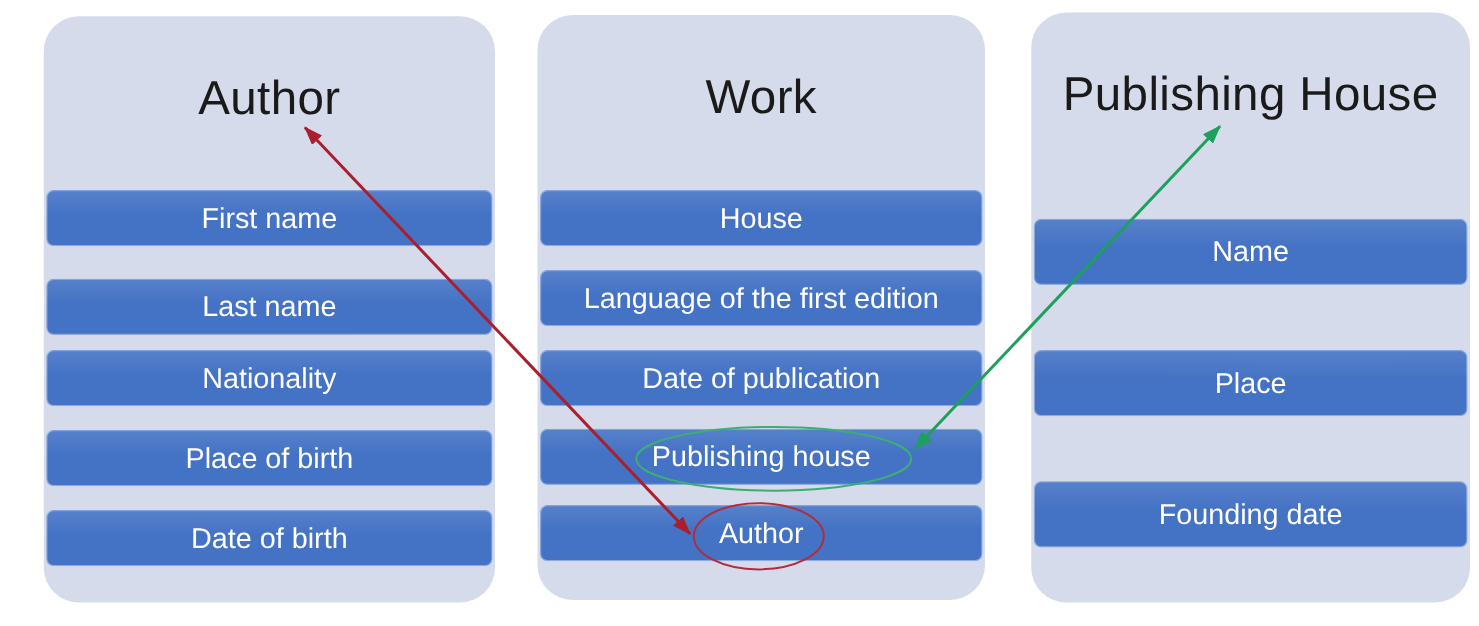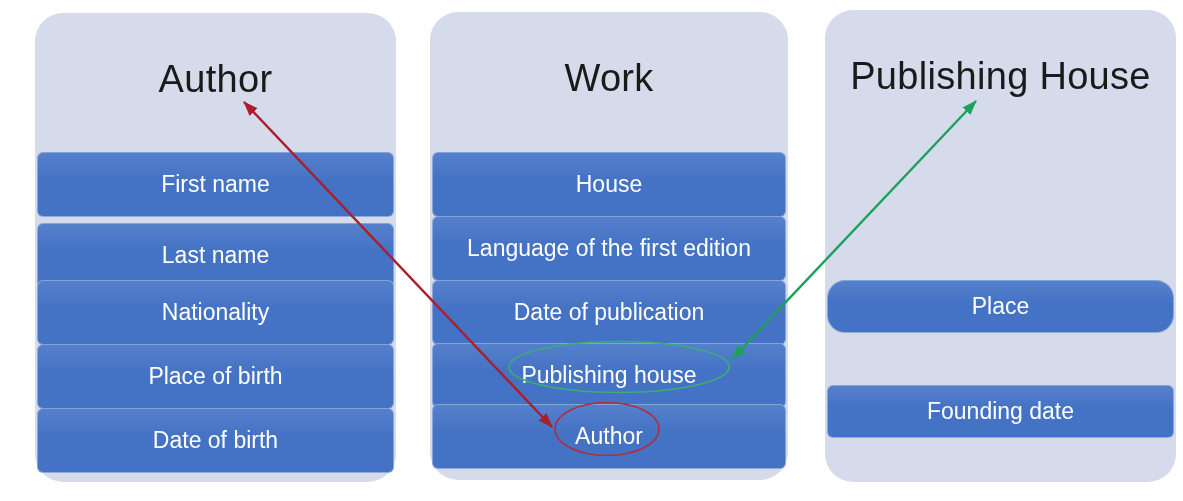--- a/index.html
+++ b/index.html
@@ -26,42 +26,42 @@
     justify-content: center;
     font-size: 38px;
     color: #1a1a1a;
     letter-spacing: 0.3px;
     white-space: nowrap;
   }
   .field {
     position: absolute;
     left: 2px;
     right: 2px;
-    height: 65px;
+    height: 45px;
     background: #4472c4;
     background-image: linear-gradient(#5580cb, #4472c4 45%);
     border: 1px solid rgba(255,255,255,0.35);
     box-sizing: border-box;
     border-radius: 6px;
     color: #ffffff;
     font-size: 23px;
     display: flex;
     align-items: center;
     justify-content: center;
     white-space: nowrap;
   }
   .col3 .field { height: 53px; }
   
   .e1-r0 { top: 139px; } .e1-r1 { top: 210px; text-align: right; } .e1-r2 { top: 267px; }
   .e1-r3 { top: 331px; } .e1-r4 { top: 395px; }
   
   .e2-r0 { top: 140px; } .e2-r1 { top: 204px; } .e2-r2 { top: 268px; }
   .e2-r3 { top: 331px; } .e2-r4 { top: 392px; }
   
-  .e3-r0 { top: 165px; } .e3-r1 { top: 270px; border-radius: 18px; } .e3-r2 { top: 375px; }
+  .e3-r0 { top: 165px; } .e3-r1 { top: 270px; } .e3-r2 { top: 375px; }
 
   .overlay {
     position: absolute;
     left: 0; top: 0;
     width: 1183px;
     height: 501px;
     pointer-events: none;
   }
 </style>
 </head>
@@ -82,20 +82,21 @@
     <div class="entity-title">Work</div>
     <div class="field e2-r0">House</div>
     <div class="field e2-r1">Language of the first edition</div>
     <div class="field e2-r2">Date of publication</div>
     <div class="field e2-r3">Publishing house</div>
     <div class="field e2-r4">Author</div>
   </div>
 
   <div class="entity col3" style="left:807px; top:10px; width:351px; height:472px;">
     <div class="entity-title">Publishing House</div>
+    <div class="field e3-r0">Name</div>
     <div class="field e3-r1">Place</div>
     <div class="field e3-r2">Founding date</div>
   </div>
 
   <svg class="overlay" viewBox="0 0 1183 501" xmlns="http://www.w3.org/2000/svg">
     <defs>
       <marker id="arrowhead-red" markerUnits="userSpaceOnUse" markerWidth="15" markerHeight="11" refX="14" refY="5.5" orient="auto-start-reverse">
         <path d="M0,0 L15,5.5 L0,11 Z" fill="#ab1e2e"></path>
       </marker>
       <marker id="arrowhead-green" markerUnits="userSpaceOnUse" markerWidth="15" markerHeight="11" refX="14" refY="5.5" orient="auto-start-reverse">

